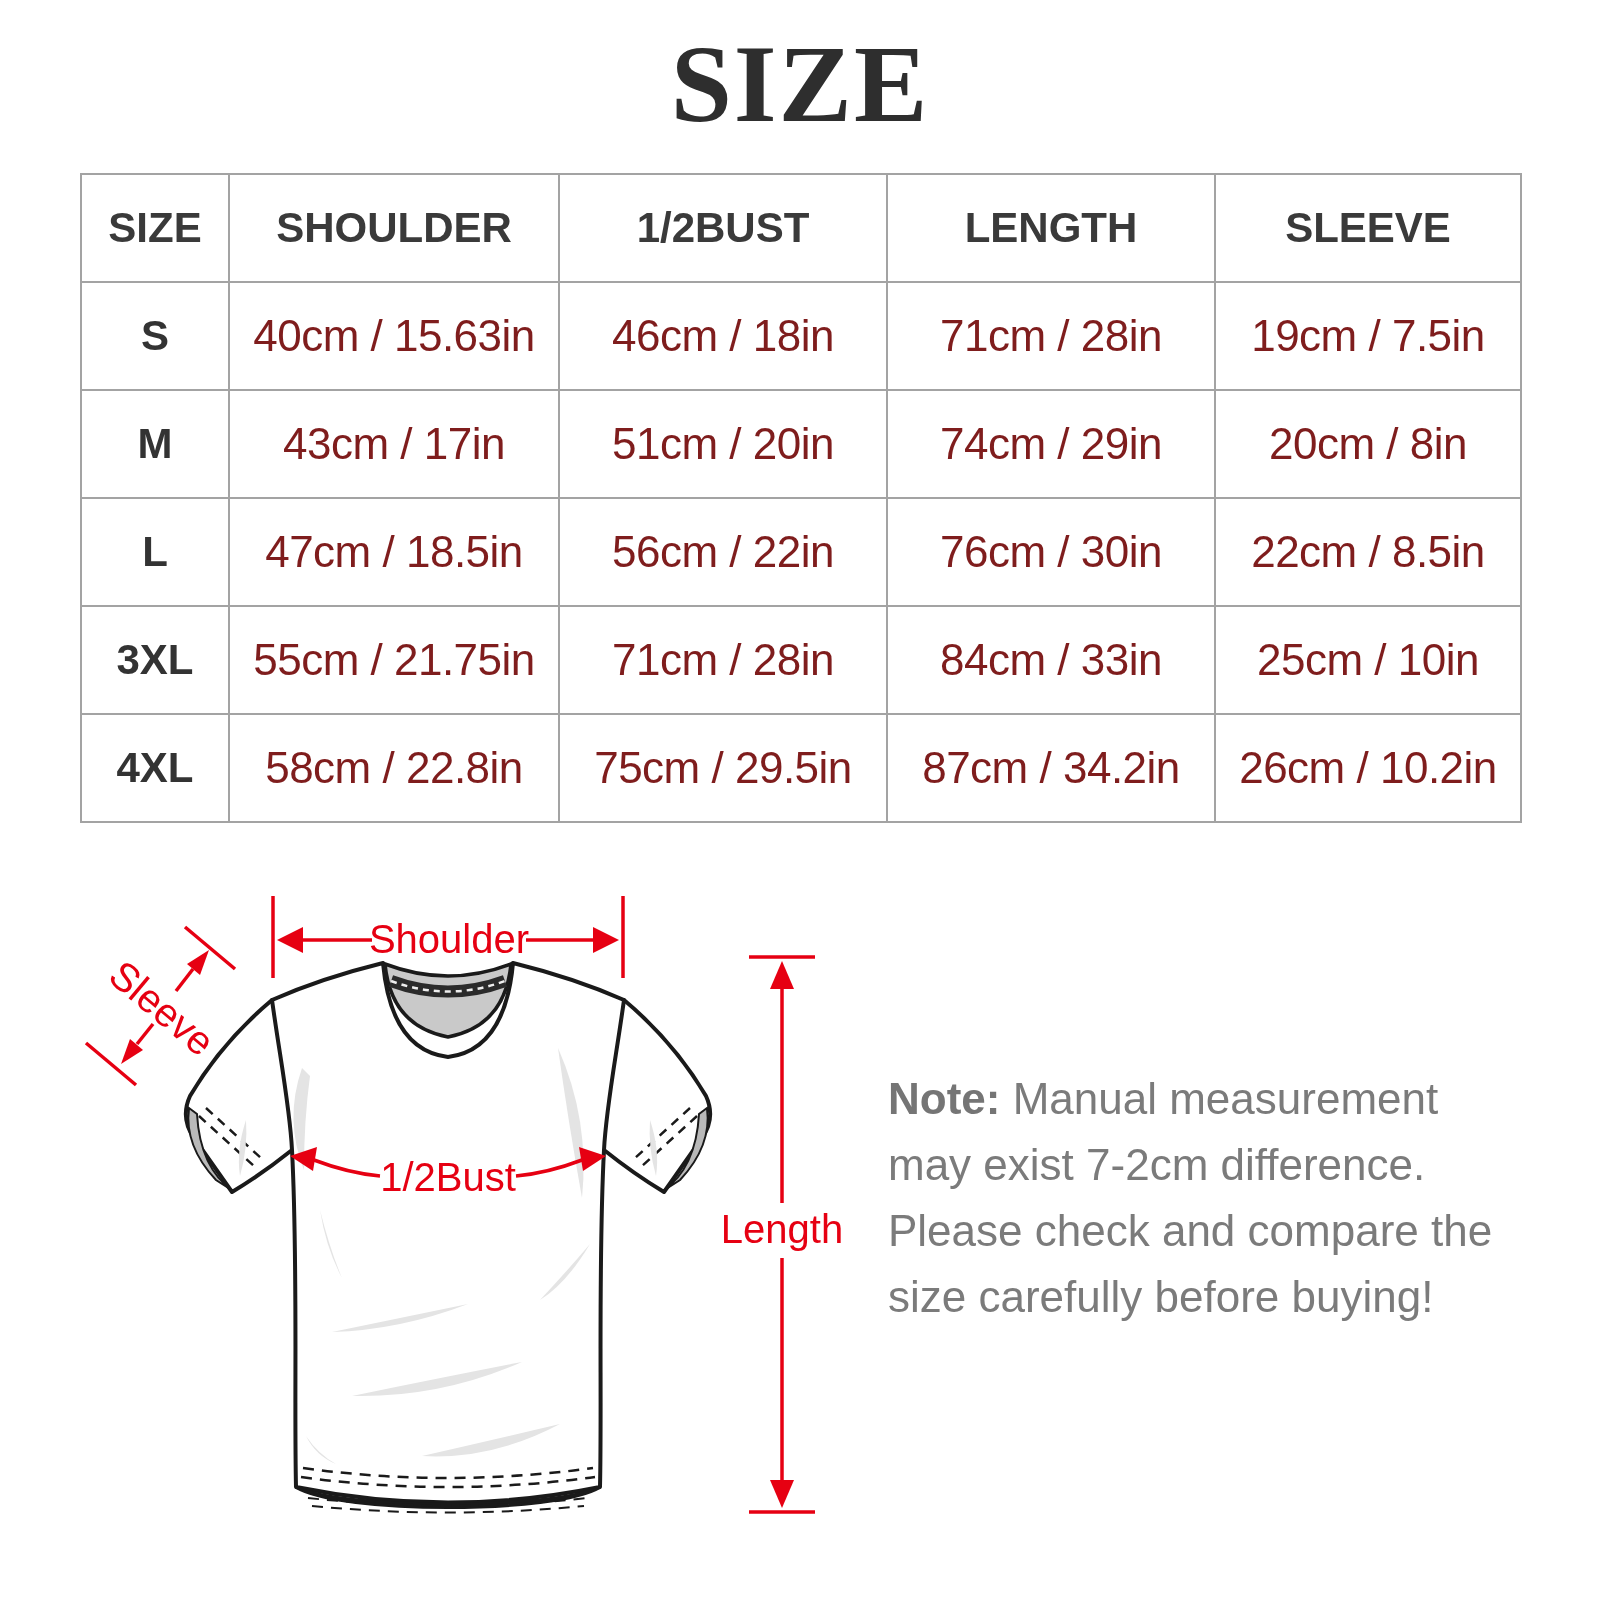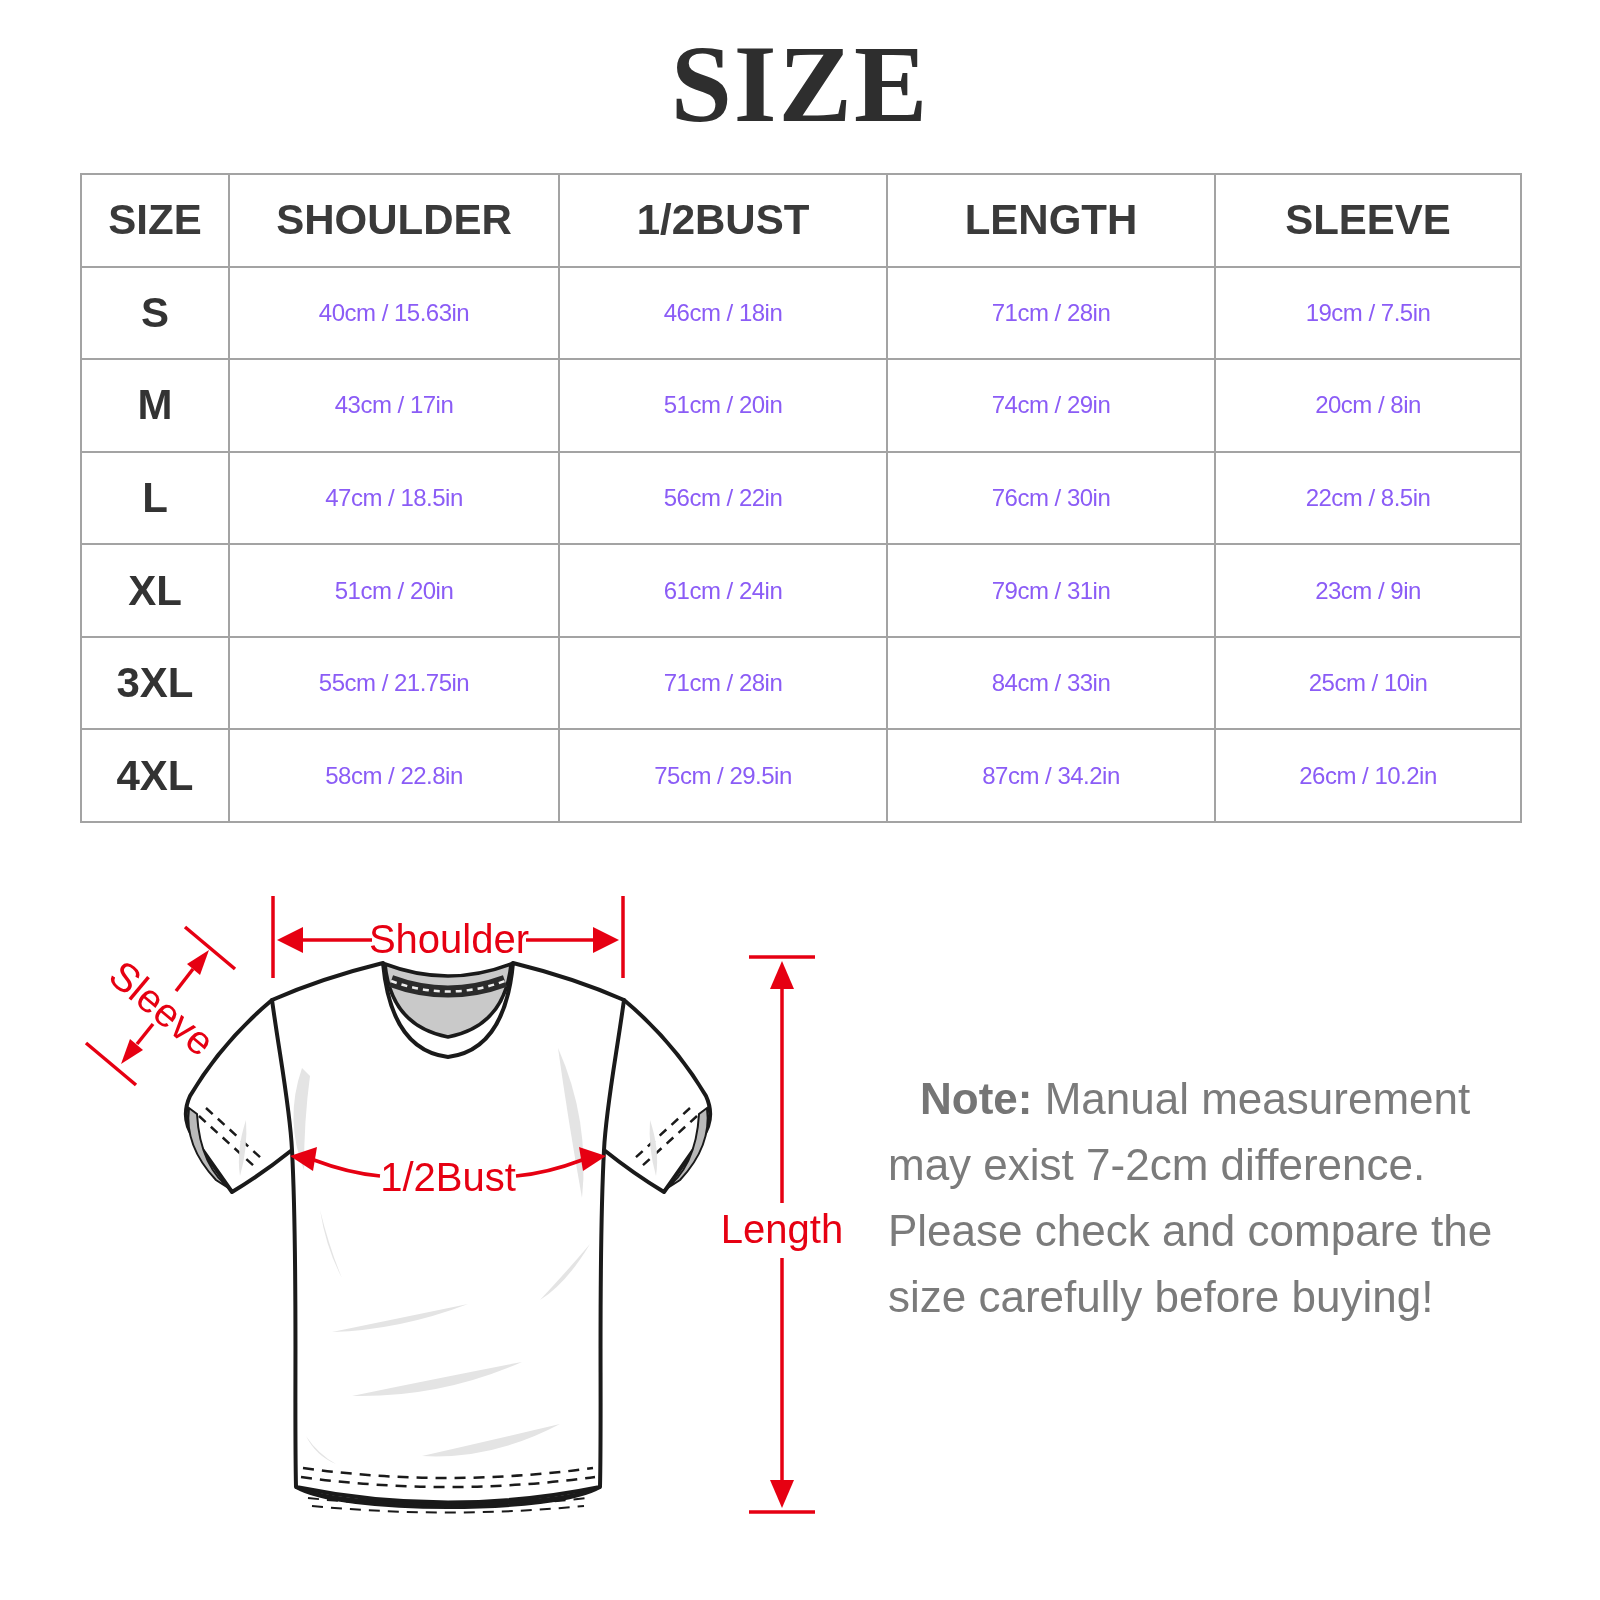--- a/index.html
+++ b/index.html
@@ -15,27 +15,27 @@
   table.size-table{
     position:absolute;left:80px;top:173px;width:1440px;height:650px;
     border-collapse:collapse;table-layout:fixed;
   }
   .size-table td{
     border:2px solid #a3a3a3;text-align:center;vertical-align:middle;
     height:70px;padding:0;white-space:nowrap;overflow:hidden;
   }
   .size-table td.hdr{font-weight:bold;font-size:42px;color:#3a3a3a;}
   .size-table td.szc{font-weight:bold;font-size:42px;color:#333333;}
-  .size-table td.val{font-size:24px;color:#8b5cf6;letter-spacing:-0.5px;}
+  .size-table td.val{font-size:44px;color:#7f1d1d;letter-spacing:-0.5px;}
   .diagram-svg{position:absolute;left:60px;top:860px;width:840px;height:740px;}
   .note{
     position:absolute;left:888px;top:1066px;width:620px;
     font-size:44px;line-height:66px;color:#7b7b7b;
   }
-  .note b{font-weight:bold;color:#757575;margin-left:32px;}
+  .note b{font-weight:bold;color:#757575;}
 </style>
 </head>
 <body>
 
 <div class="title">SIZE</div>
 
 <table class="size-table">
   <colgroup>
     <col style="width:148px">
       <col style="width:330px">
@@ -64,27 +64,20 @@
       <td class="val">51cm / 20in</td>
       <td class="val">74cm / 29in</td>
       <td class="val">20cm / 8in</td>
     </tr>
     <tr>
       <td class="szc">L</td>
       <td class="val">47cm / 18.5in</td>
       <td class="val">56cm / 22in</td>
       <td class="val">76cm / 30in</td>
       <td class="val">22cm / 8.5in</td>
-    </tr>
-    <tr>
-      <td class="szc">XL</td>
-      <td class="val">51cm / 20in</td>
-      <td class="val">61cm / 24in</td>
-      <td class="val">79cm / 31in</td>
-      <td class="val">23cm / 9in</td>
     </tr>
     <tr>
       <td class="szc">3XL</td>
       <td class="val">55cm / 21.75in</td>
       <td class="val">71cm / 28in</td>
       <td class="val">84cm / 33in</td>
       <td class="val">25cm / 10in</td>
     </tr>
     <tr>
       <td class="szc">4XL</td>

